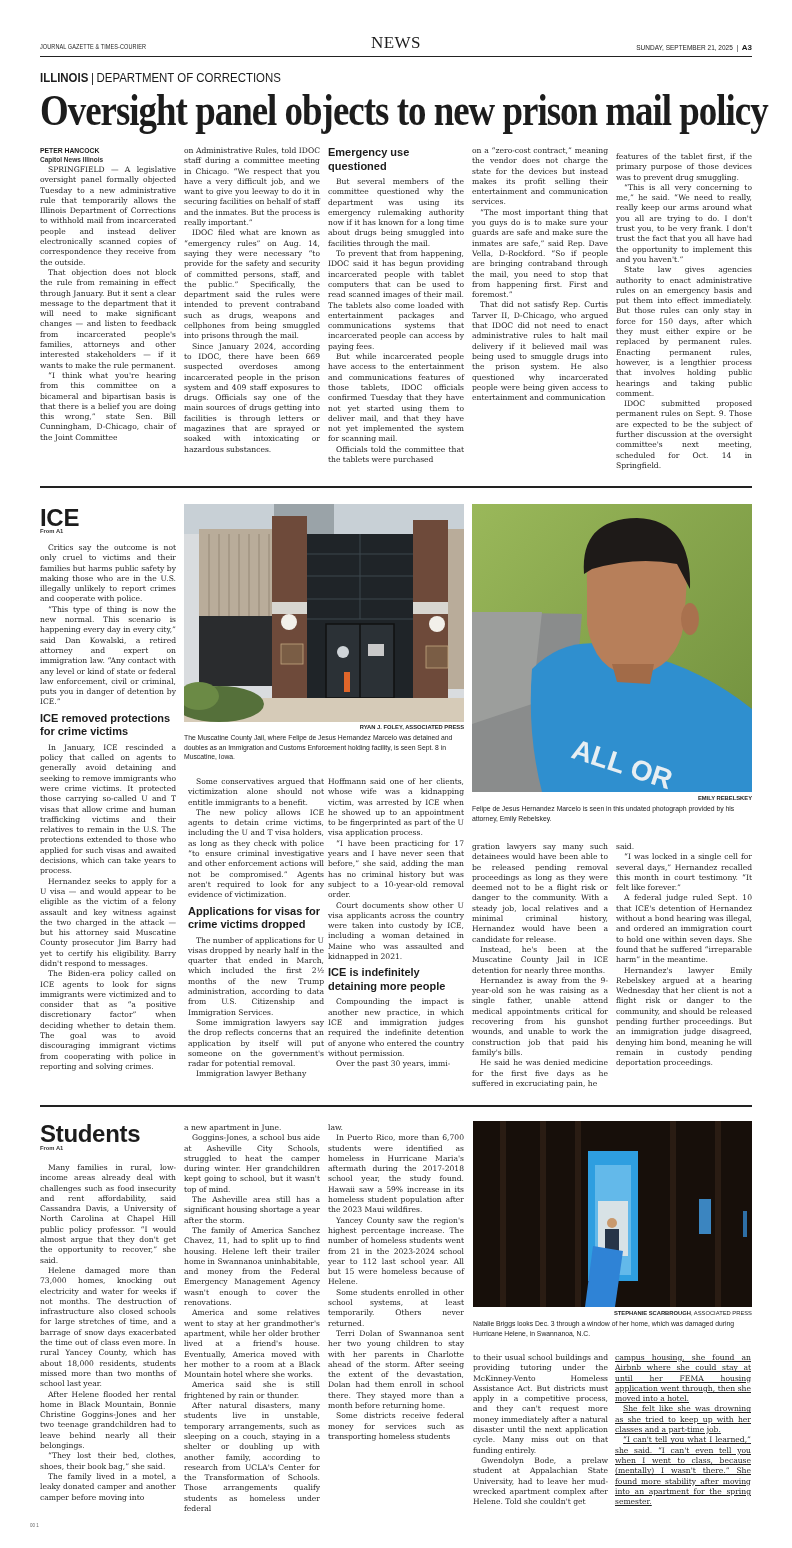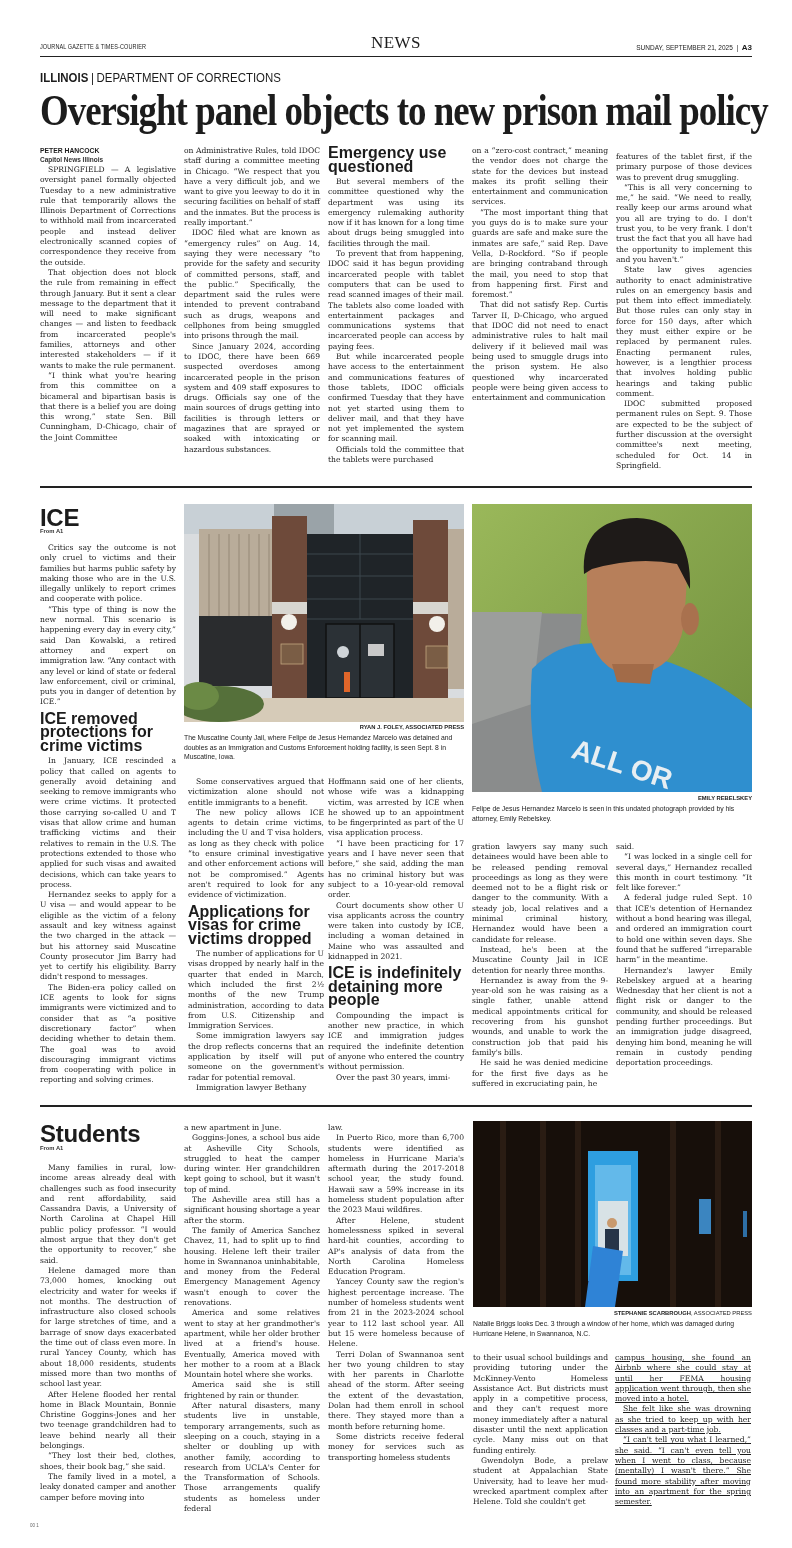--- a/index.html
+++ b/index.html
@@ -11,21 +11,21 @@
   .masthead .date { position:absolute; right:0; top:9px; font-family:"Liberation Sans", sans-serif; font-size:6.5px; }
   .masthead .date b { font-size:8px; }
   .kicker { position:absolute; top:70px; left:0; font-family:"Liberation Sans", sans-serif; font-size:13px; transform:scaleX(0.88); transform-origin:left; }
   .kicker b { font-weight:900; }
   .headline { position:absolute; top:85px; left:0; width:712px; font-family:"Liberation Serif", serif; font-size:45px; font-weight:bold; letter-spacing:-1.2px; transform:scaleX(0.82); transform-origin:left; white-space:nowrap; line-height:50px; }
   .col { position:absolute; font-family:"DejaVu Serif", serif; font-size:7.6px; line-height:10.3px; text-align:justify; hyphens:auto; }
   .col p { margin:0; text-indent:8px; }
   .col p.noind { text-indent:0; }
   .byline { font-family:"Liberation Sans", sans-serif; font-weight:bold; font-size:6.8px; line-height:9px; }
   .bycred { font-family:"Liberation Sans", sans-serif; font-weight:bold; font-size:6.5px; line-height:10px; color:#333; }
-  .subhead { font-family:"Liberation Sans", sans-serif; font-weight:bold; font-size:16px; line-height:13.5px; margin:4px 0 4px; text-align:left; }
+  .subhead { font-family:"Liberation Sans", sans-serif; font-weight:bold; font-size:11px; line-height:13.5px; margin:4px 0 4px; text-align:left; }
   .rule { position:absolute; left:0; width:712px; height:2px; background:#222; }
   .jumphead { position:absolute; font-family:"Liberation Sans", sans-serif; font-weight:bold; font-size:24px; letter-spacing:-0.3px; }
   .fromA1 { position:absolute; font-family:"Liberation Sans", sans-serif; font-weight:bold; font-size:5.8px; color:#333; }
   .photo { position:absolute; overflow:hidden; }
   .credit { position:absolute; text-align:right; font-family:"Liberation Sans", sans-serif; font-size:5.8px; font-weight:bold; color:#222; }
   .credit span.light { font-weight:normal; }
   .caption { position:absolute; font-family:"Liberation Sans", sans-serif; font-size:6.8px; line-height:9.5px; color:#222; }
   .folio { position:absolute; left:30px; top:1523px; font-family:"Liberation Sans", sans-serif; font-size:4.5px; color:#666; line-height:6px; }
 </style>
 </head>
@@ -230,22 +230,22 @@
         <p>The family of America Sanchez Chavez, 11, had to split up to find housing. Helene left their trailer home in Swannanoa uninhabitable, and money from the Federal Emergency Management Agency wasn't enough to cover the renovations.</p>
         <p>America and some relatives went to stay at her grandmother's apartment, while her older brother lived at a friend's house. Eventually, America moved with her mother to a room at a Black Mountain hotel where she works.</p>
         <p>America said she is still frightened by rain or thunder.</p>
         <p>After natural disasters, many students live in unstable, temporary arrangements, such as sleeping on a couch, staying in a shelter or doubling up with another family, according to research from UCLA's Center for the Transformation of Schools. Those arrangements qualify students as homeless under federal</p>
       </div>
     </div>
   <div class="col" style="left:288px; top:1123px; width:136px;">
       <div id="s3c3">
         <p class="noind">law.</p>
         <p>In Puerto Rico, more than 6,700 students were identified as homeless in Hurricane Maria's aftermath during the 2017-2018 school year, the study found. Hawaii saw a 59% increase in its homeless student population after the 2023 Maui wildfires.</p>
-        <p>After Helene, student homelessness spiked in several hard-hit counties, according to AP's analysis of data from the North Carolina Homeless Education Program.</p>
         <p>Yancey County saw the region's highest percentage increase. The number of homeless students went from 21 in the 2023-2024 school year to 112 last school year. All but 15 were homeless because of Helene.</p>
+        <p>Some students enrolled in other school systems, at least temporarily. Others never returned.</p>
         <p>Terri Dolan of Swannanoa sent her two young children to stay with her parents in Charlotte ahead of the storm. After seeing the extent of the devastation, Dolan had them enroll in school there. They stayed more than a month before returning home.</p>
         <p>Some districts receive federal money for services such as transporting homeless students</p>
       </div>
     </div>
 
   <div class="photo" style="left:433px; top:1121px; width:279px; height:186px; background:#1a120c;">
     <svg width="279" height="186" viewBox="0 0 279 186">
       <rect width="279" height="186" fill="#170f0a"></rect>
       <g stroke="#2a1c13" stroke-width="6">
         <line x1="30" y1="0" x2="30" y2="186"></line>

